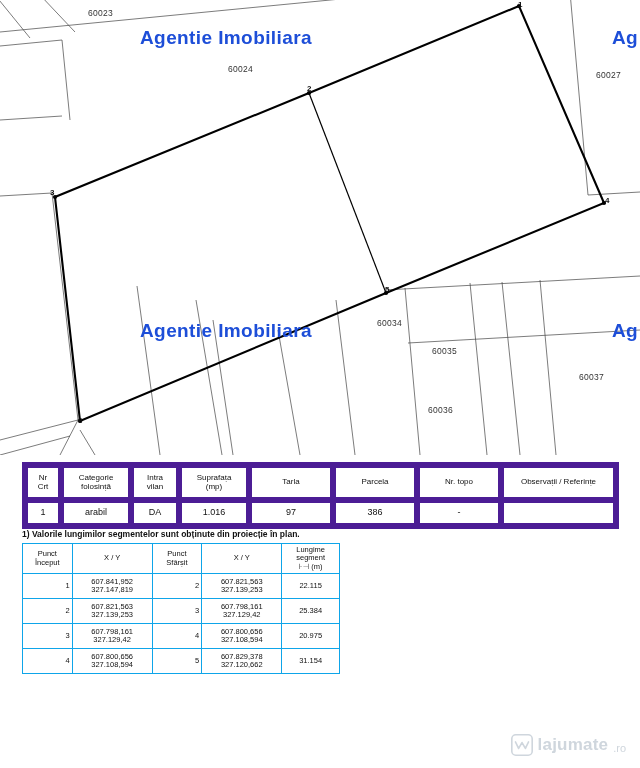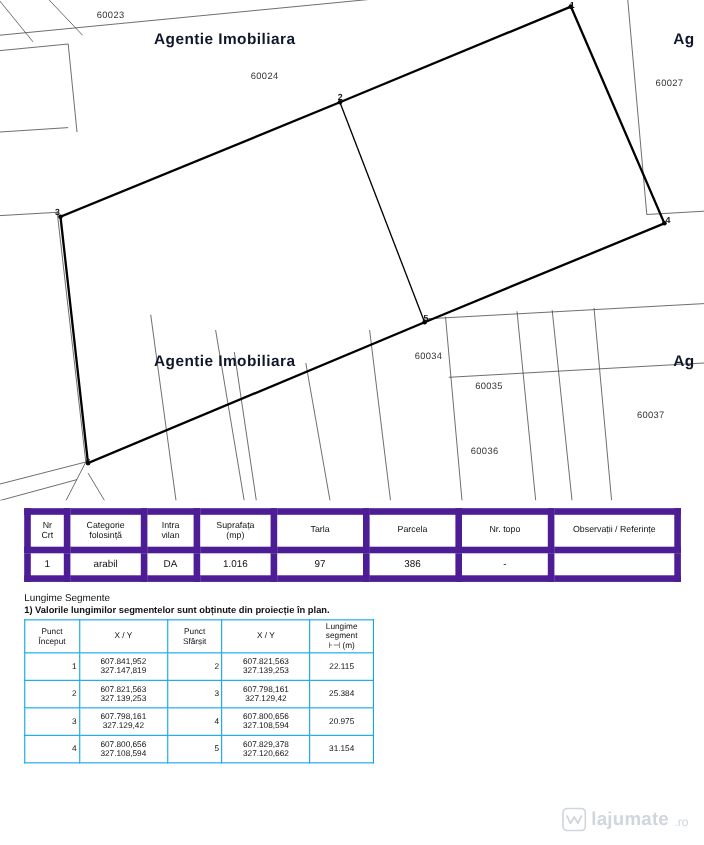--- a/index.html
+++ b/index.html
@@ -38,22 +38,22 @@
     white-space: nowrap;
   }
   .vertex-label {
     position: absolute;
     font-size: 8px;
     color: #111;
     font-weight: bold;
   }
   .watermark {
     position: absolute;
-    font-size: 14px;
-    color: #0f172a;
+    font-size: 19px;
+    color: #1d4ed8;
     font-weight: bold;
     letter-spacing: 0.4px;
     white-space: nowrap;
     pointer-events: none;
   }
   .wm1 { left: 140px; top: 27px; }
   .wm2 { left: 612px; top: 27px; }
   .wm3 { left: 140px; top: 320px; }
   .wm4 { left: 612px; top: 320px; }
 
@@ -280,21 +280,20 @@
         <td>DA</td>
         <td>1.016</td>
         <td>97</td>
         <td>386</td>
         <td>-</td>
         <td></td>
       </tr>
     </tbody>
   </table>
 
-  <div class="small-head">Lungime Segmente</div>
   <div class="note">1) Valorile lungimilor segmentelor sunt obținute din proiecție în plan.</div>
 
   <table class="t2">
     <thead>
       <tr>
         <th class="p-idx">
           <span class="xy-line">Punct</span>
           <span class="xy-line">Început</span>
         </th>
         <th class="p-xy">X / Y</th>

